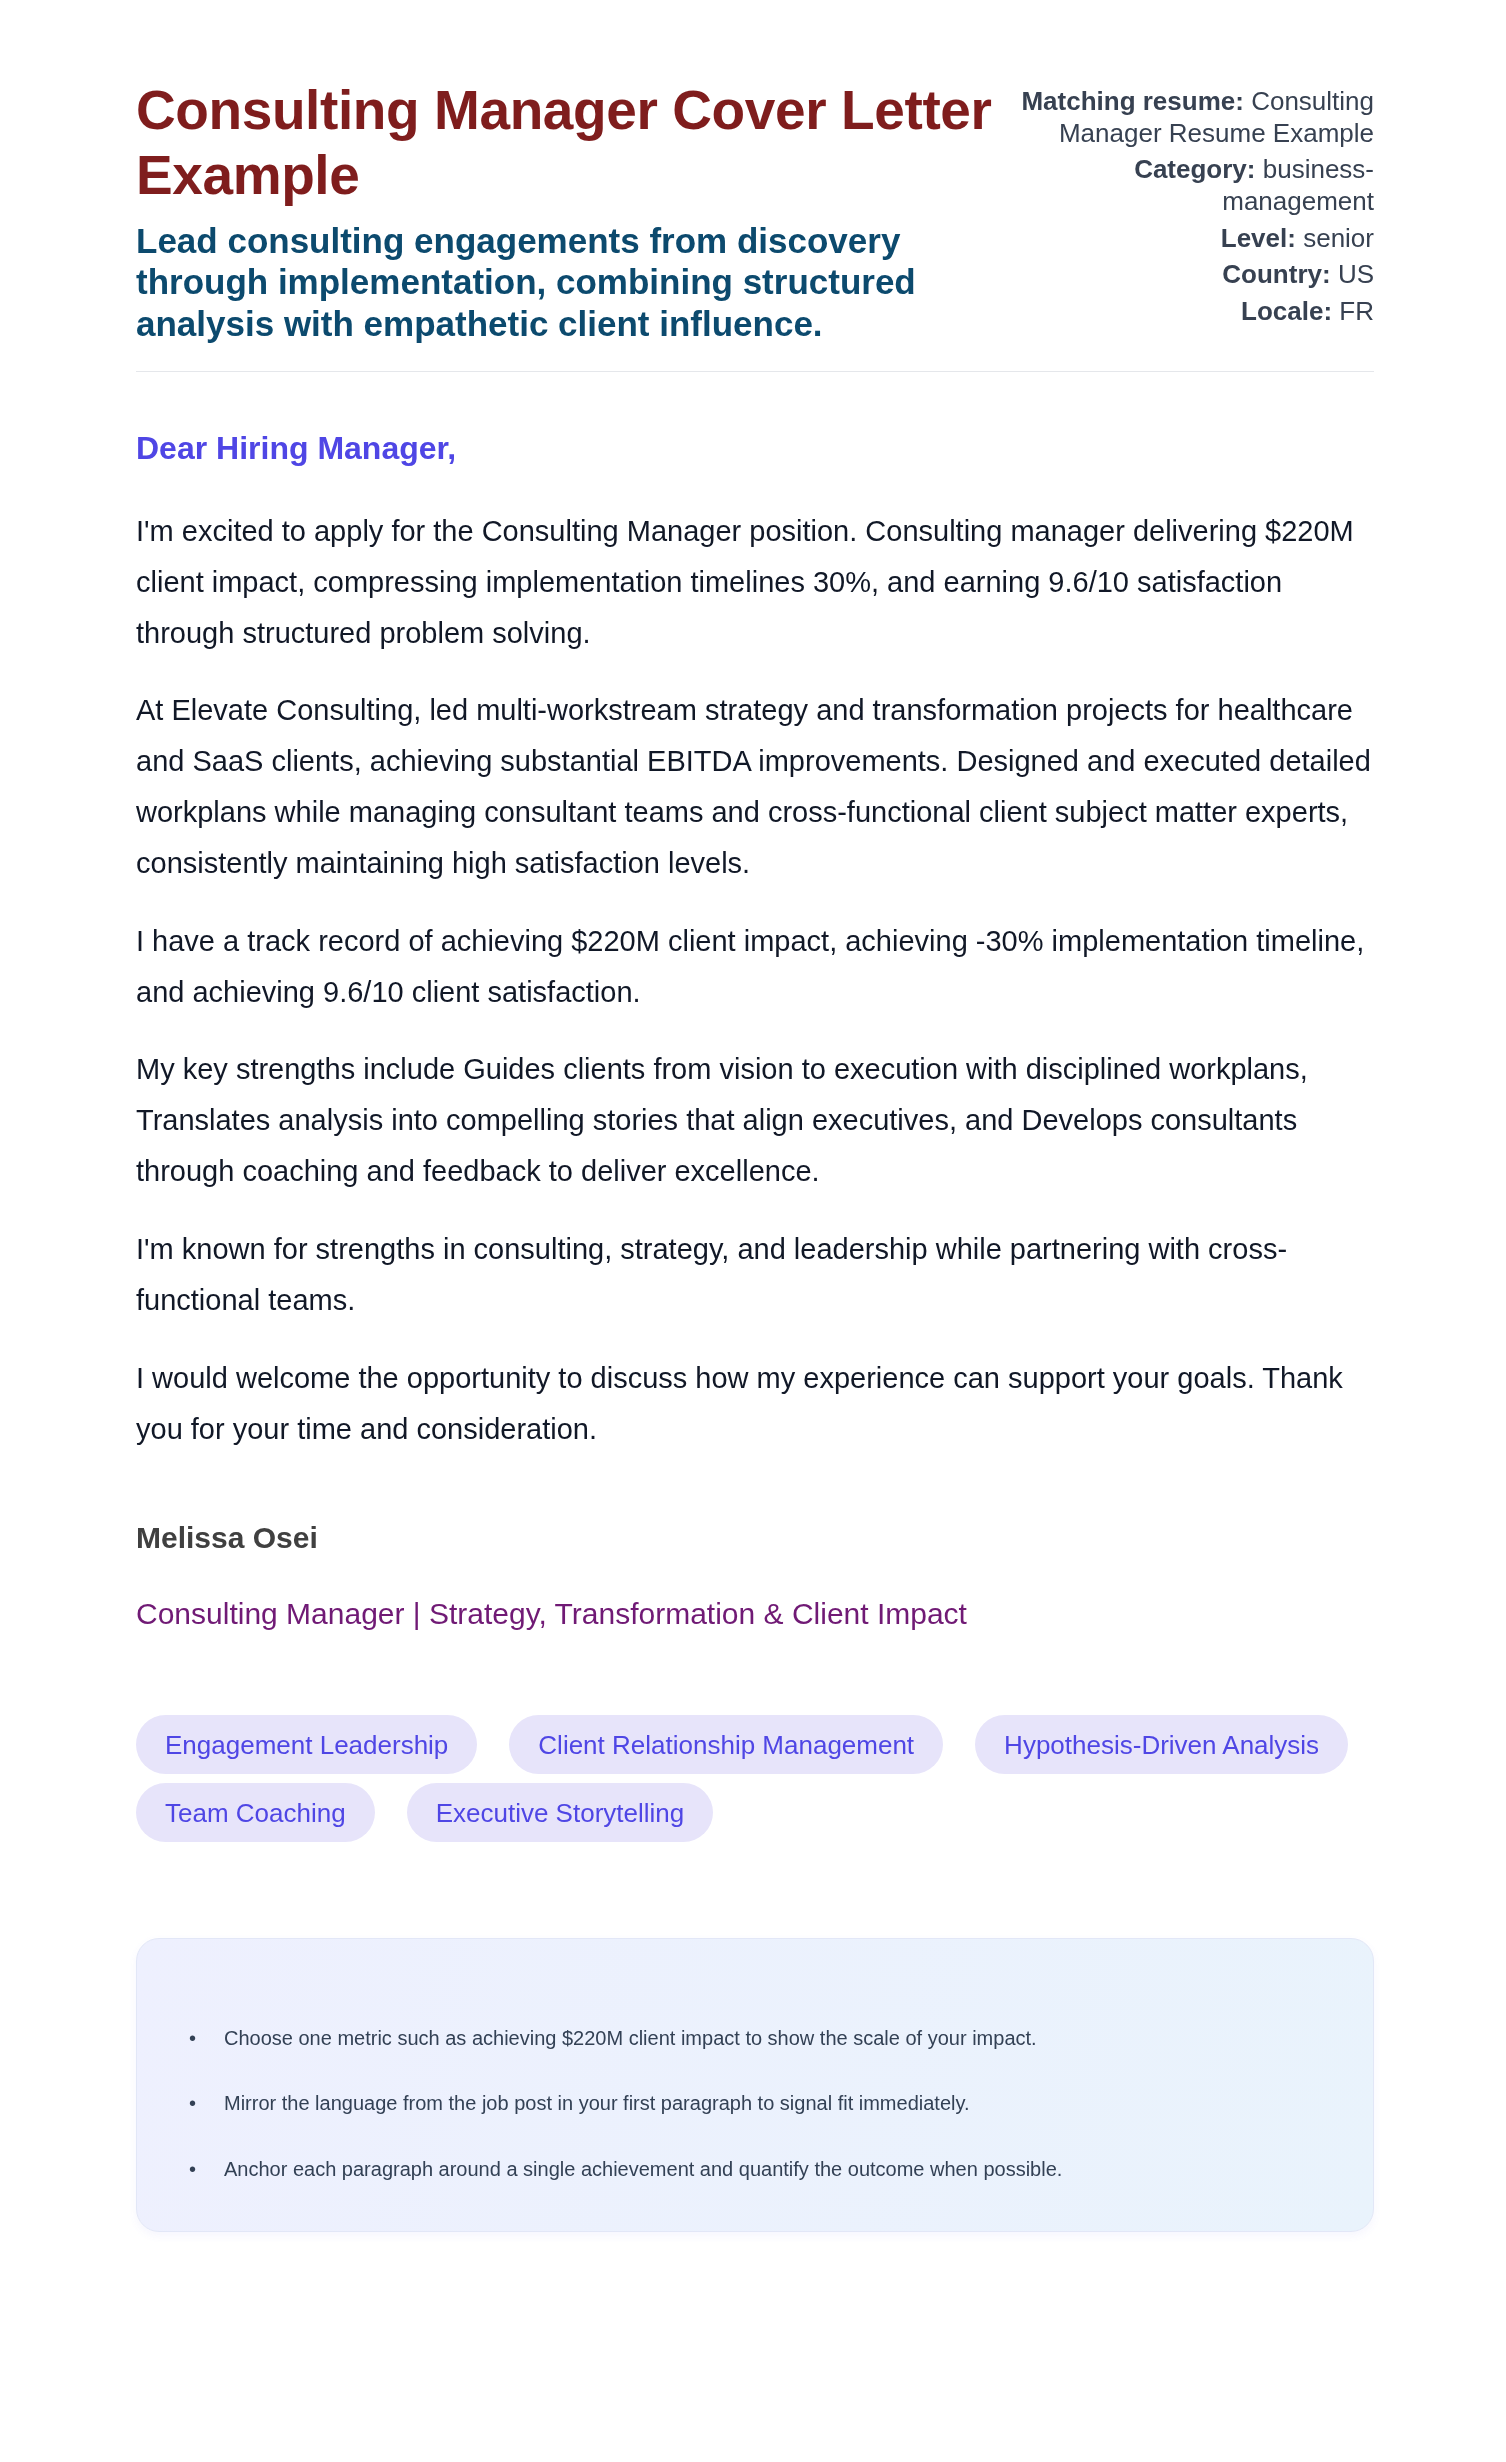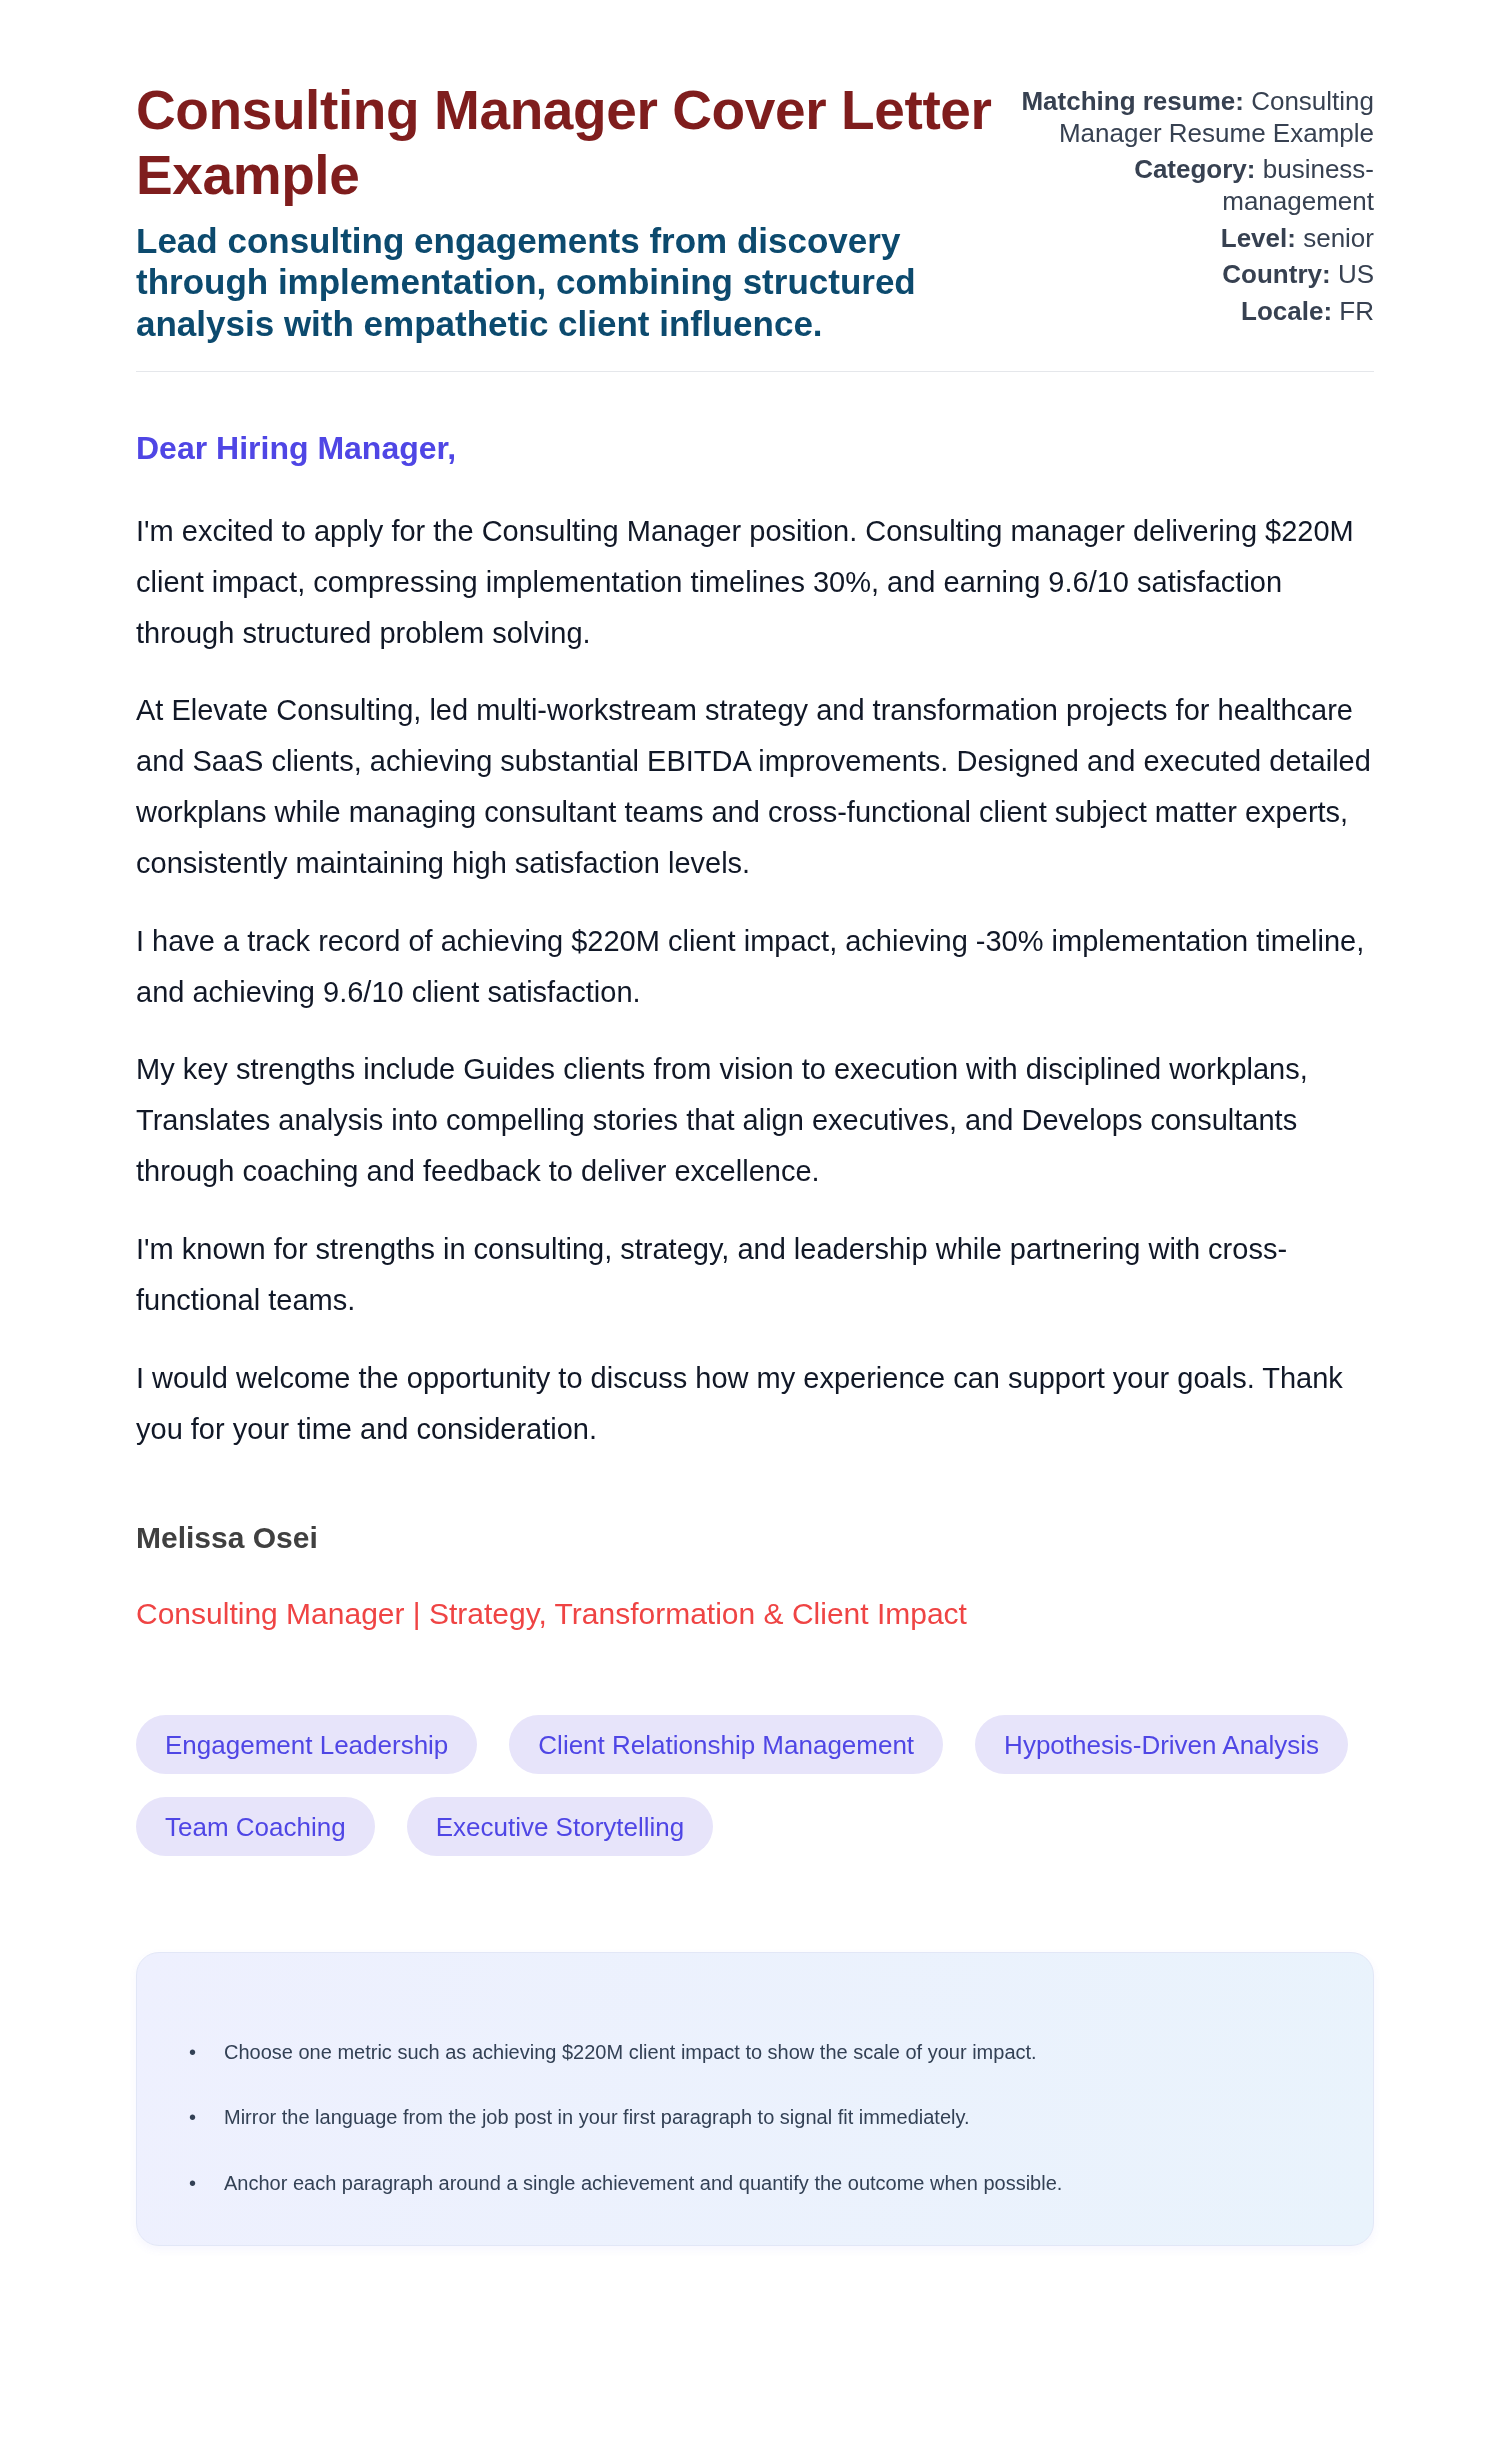--- a/index.html
+++ b/index.html
@@ -64,31 +64,31 @@
   .sig-name {
     margin-top: 57px;
     font-size: 30px !important;
     font-weight: 700;
     color: #404040;
     margin-bottom: 0 !important;
   }
   .sig-role {
     margin-top: 25px;
     font-size: 30px !important;
-    color: #ef4444;
+    color: #701a75;
     margin-bottom: 0 !important;
   }
 
   
   .tags {
     margin-top: 76px;
     max-width: 1241px;
     display: flex;
     flex-wrap: wrap;
-    gap: 23px 32px;
+    gap: 9px 32px;
   }
   .tag {
     display: inline-block;
     background: #e7e4fa;
     color: #4f46e5;
     font-size: 26px;
     line-height: 1;
     padding: 17px 29px 16px 29px;
     border-radius: 885px;
     white-space: nowrap;

